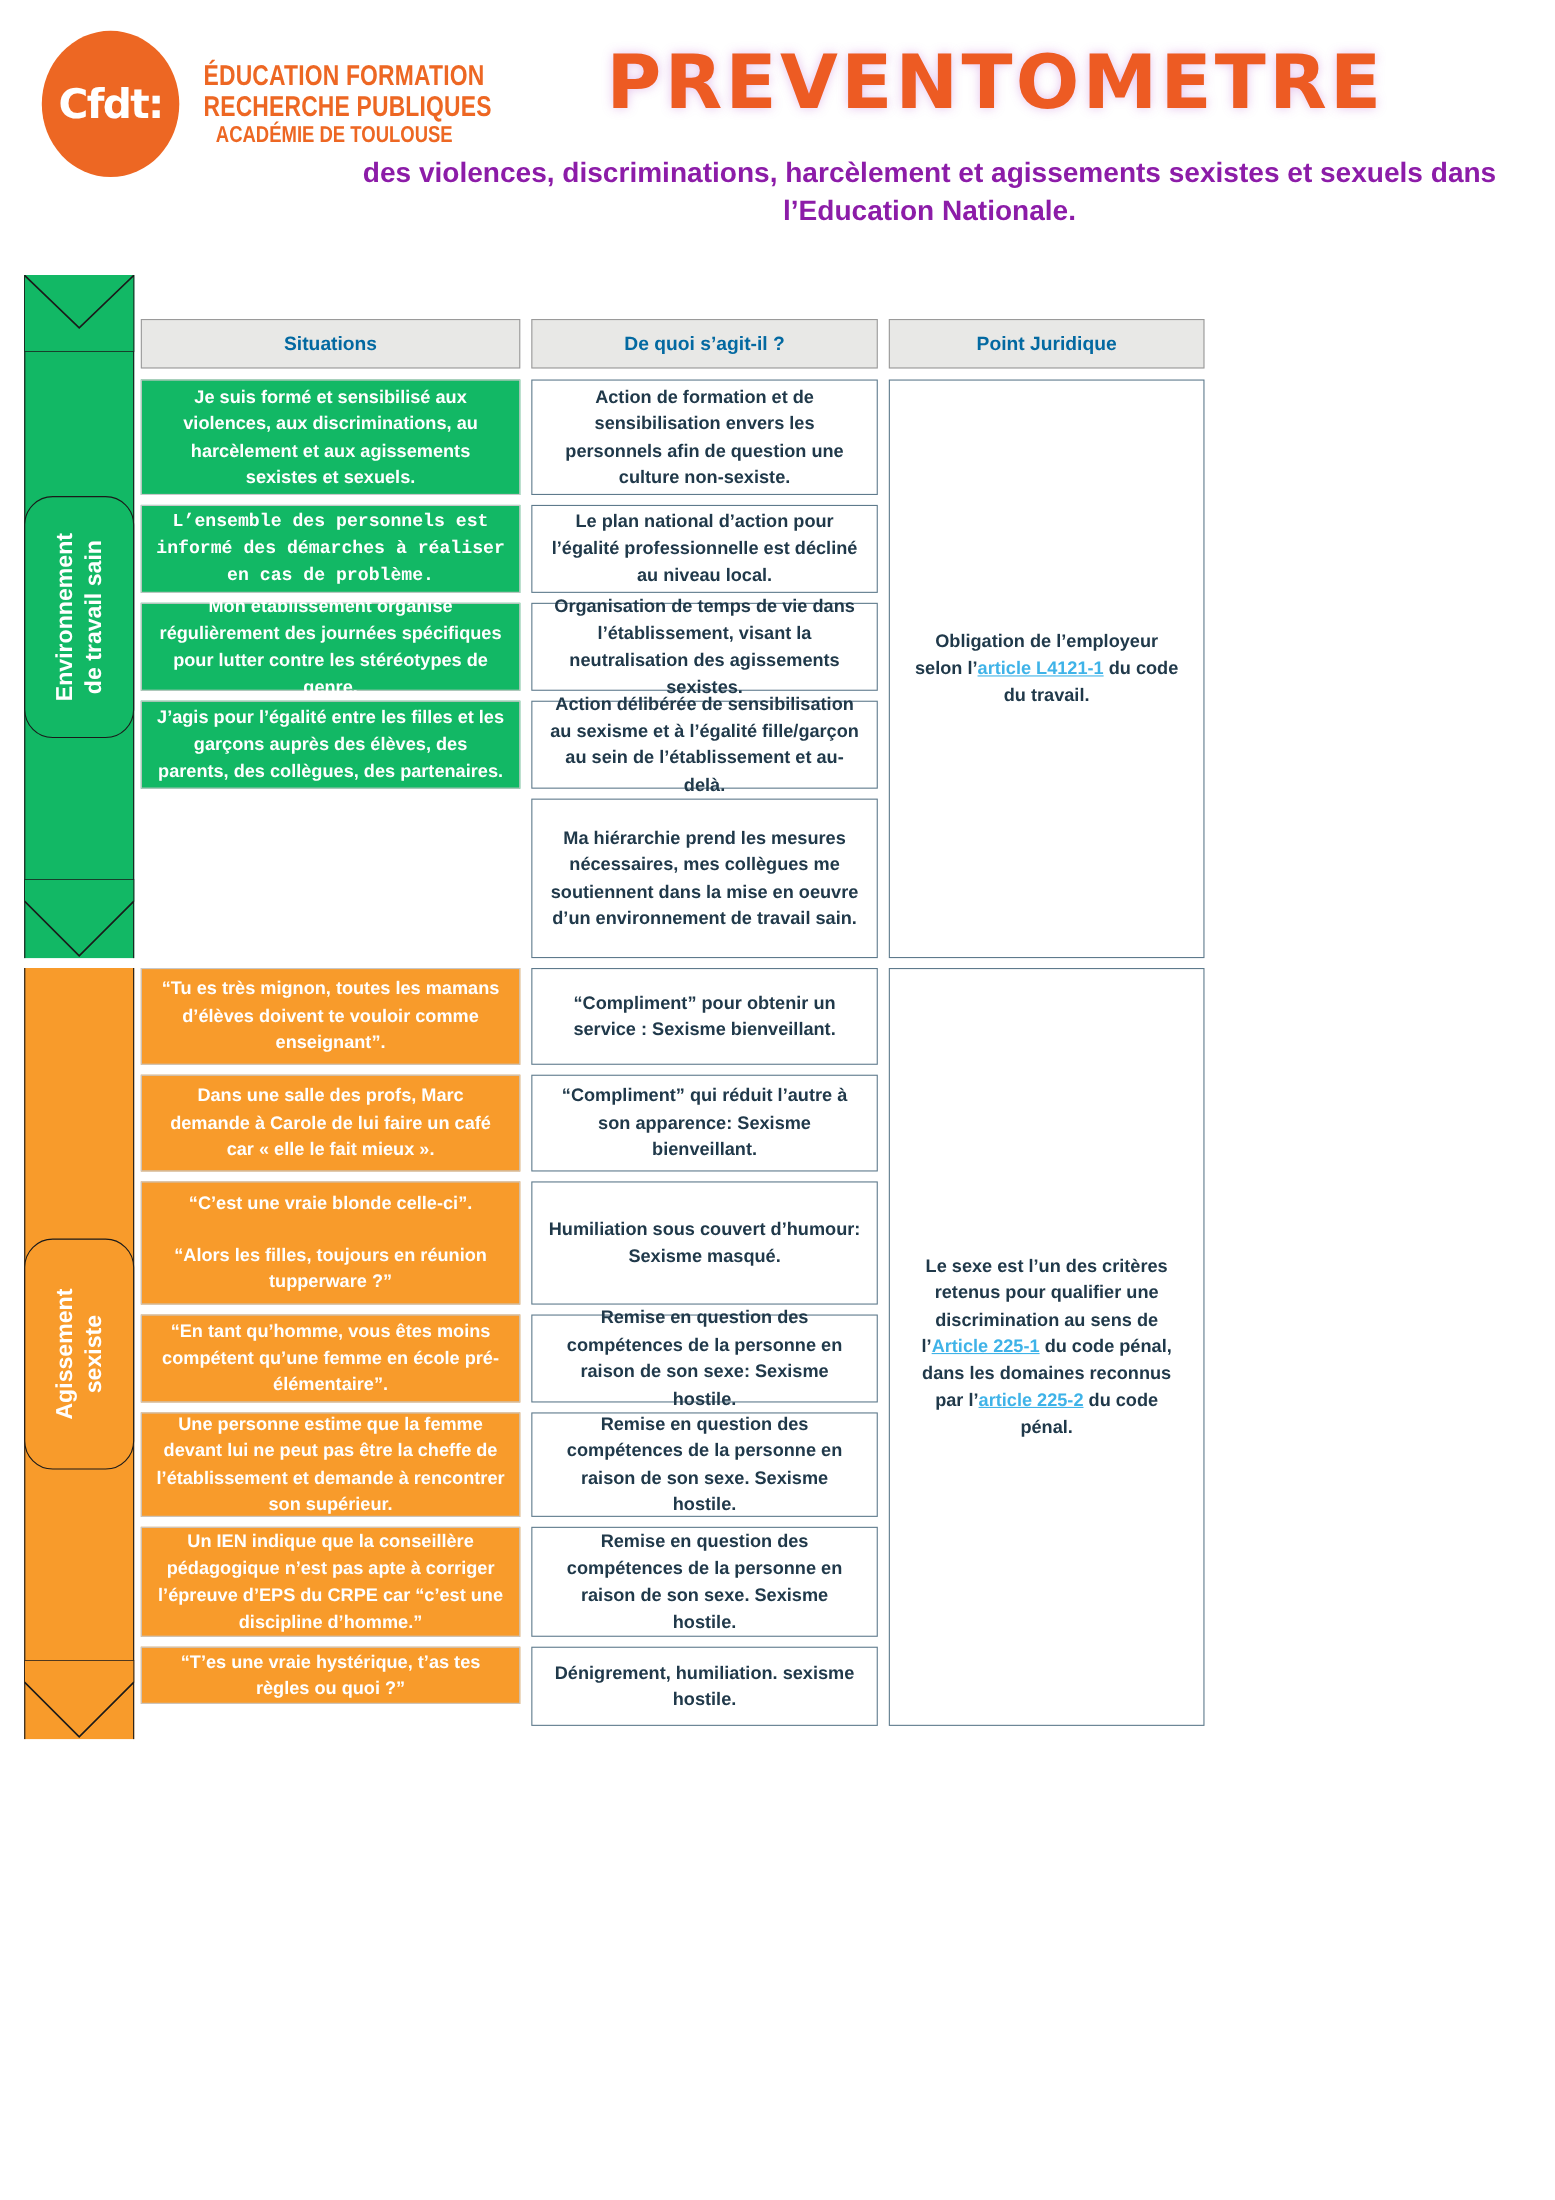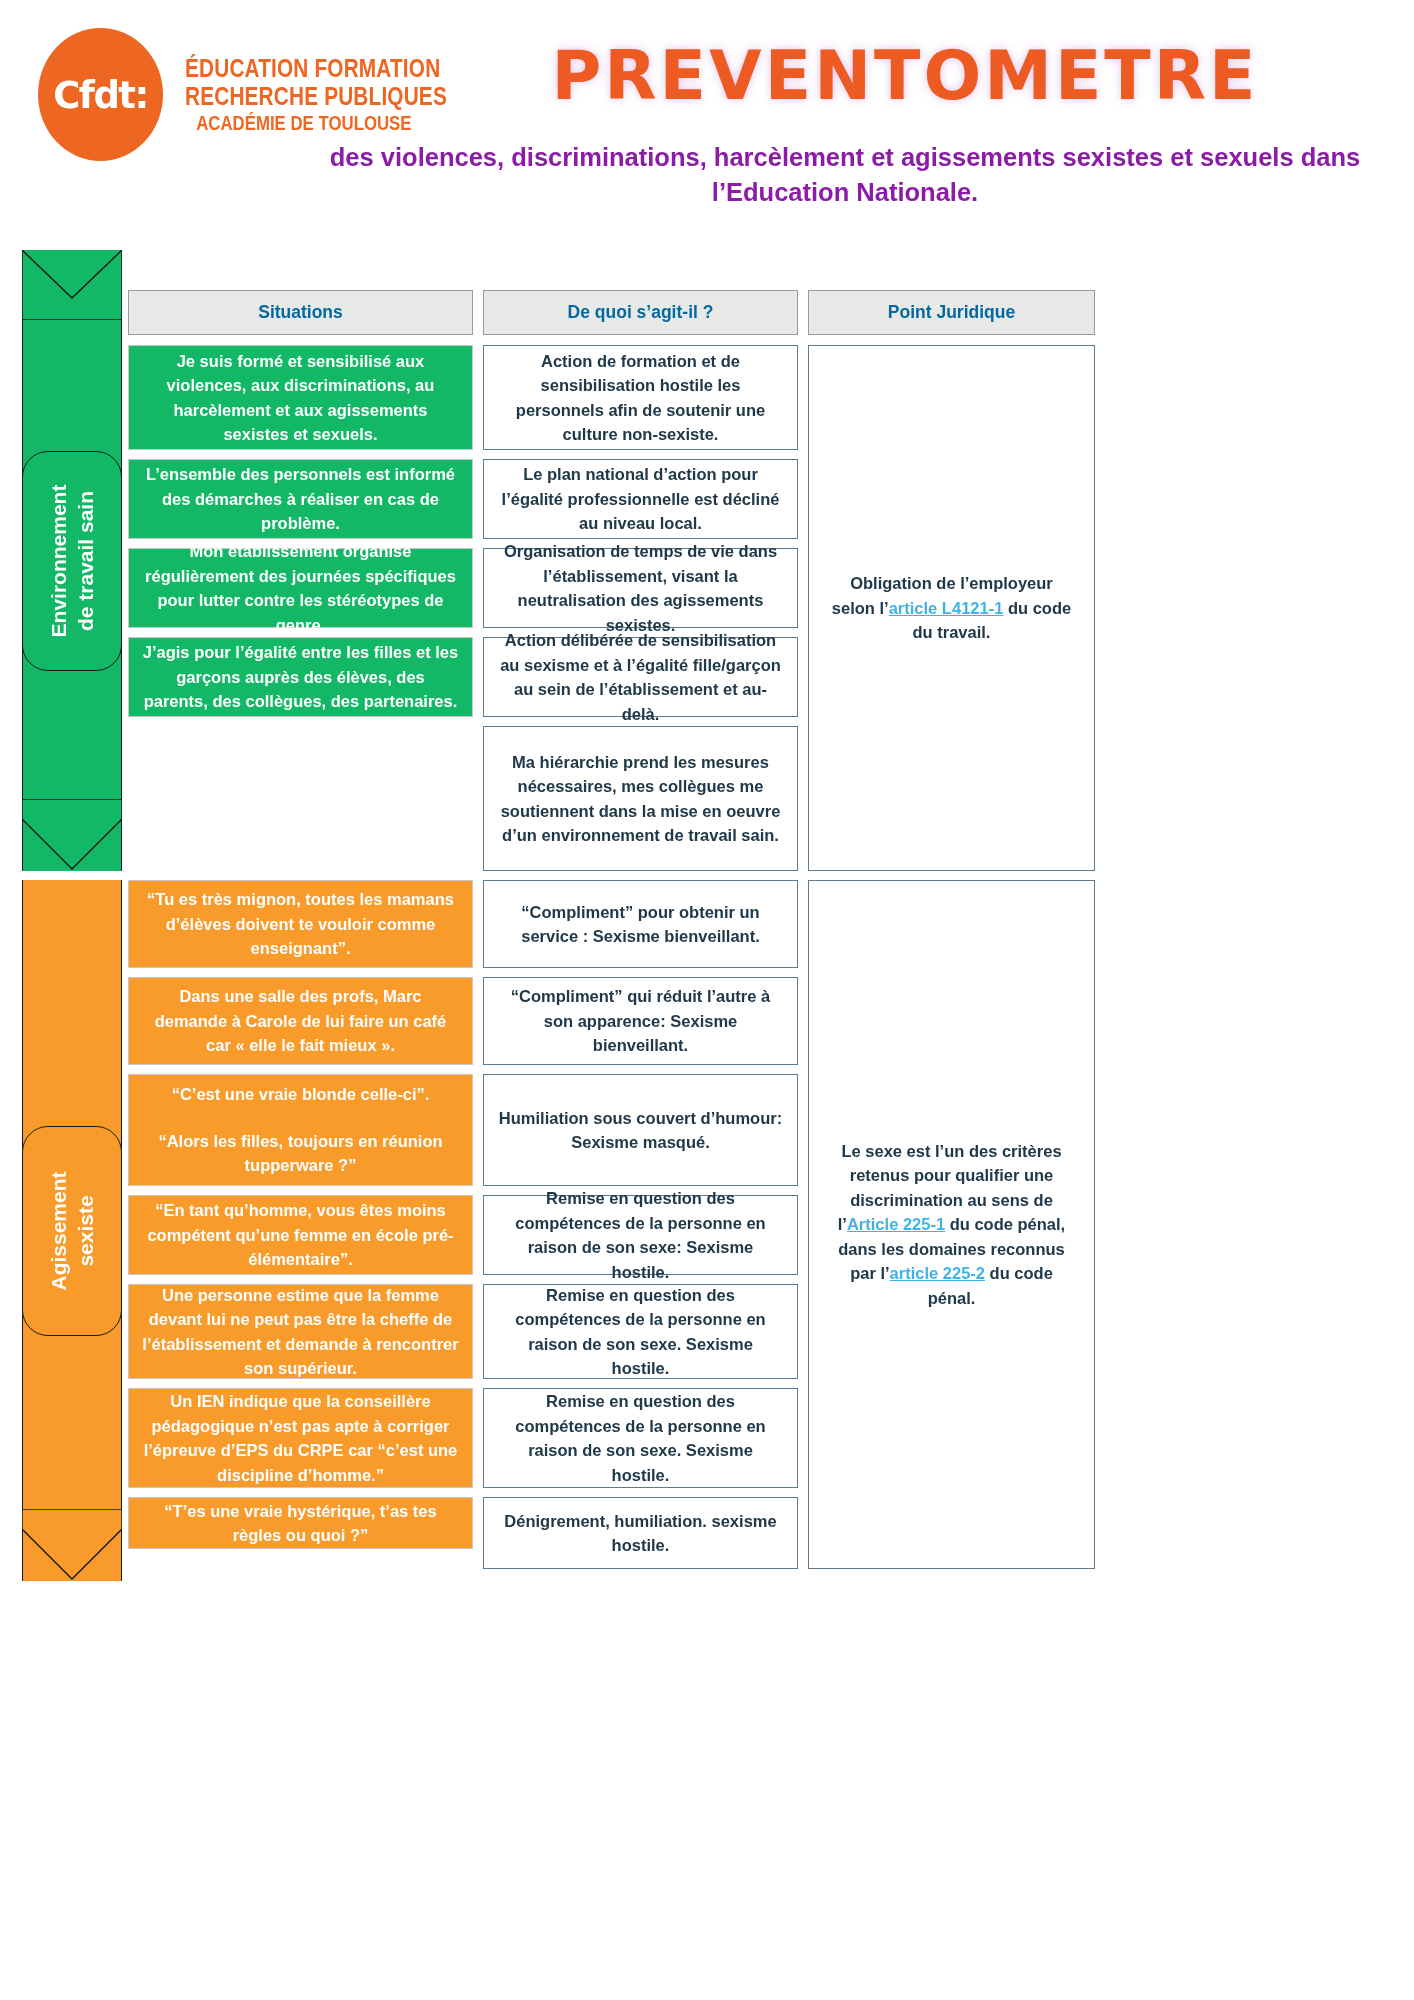--- a/index.html
+++ b/index.html
@@ -293,33 +293,33 @@
     <div class="th col-b">De quoi s’agit-il ?</div>
     <div class="th col-c">Point Juridique</div>
   </div>
   <div id="sections-host">
       <div class="section">
         <div class="section-cols">
           <div class="stack col-a">
             <div class="cell cell-situation green-cell" style="height: 105px;">
               <span>Je suis formé et sensibilisé aux violences, aux discriminations, au harcèlement et aux agissements sexistes et sexuels.</span>
             </div>
-            <div class="cell cell-situation green-cell" style="height: 80px;">
+            <div class="cell cell-situation green-cell" style="height: 80px; font-family: Liberation Mono, monospace;">
               <span>L’ensemble des personnels est informé des démarches à réaliser en cas de problème.</span>
             </div>
             <div class="cell cell-situation green-cell" style="height: 80px;">
               <span>Mon établissement organise régulièrement des journées spécifiques pour lutter contre les stéréotypes de genre.</span>
             </div>
             <div class="cell cell-situation green-cell" style="height: 80px;">
               <span>J’agis pour l’égalité entre les filles et les garçons auprès des élèves, des parents, des collègues, des partenaires.</span>
             </div>
           </div>
           <div class="stack col-b">
             <div class="cell cell-desc" style="height: 105px;">
-              <span>Action de formation et de sensibilisation hostile les personnels afin de soutenir une culture non-sexiste.</span>
+              <span>Action de formation et de sensibilisation envers les personnels afin de question une culture non-sexiste.</span>
             </div>
             <div class="cell cell-desc" style="height: 80px;">
               <span>Le plan national d’action pour l’égalité professionnelle est décliné au niveau local.</span>
             </div>
             <div class="cell cell-desc" style="height: 80px;">
               <span>Organisation de temps de vie dans l’établissement, visant la neutralisation des agissements sexistes.</span>
             </div>
             <div class="cell cell-desc" style="height: 80px;">
               <span>Action délibérée de sensibilisation au sexisme et à l’égalité fille/garçon au sein de l’établissement et au-delà.</span>
             </div>

